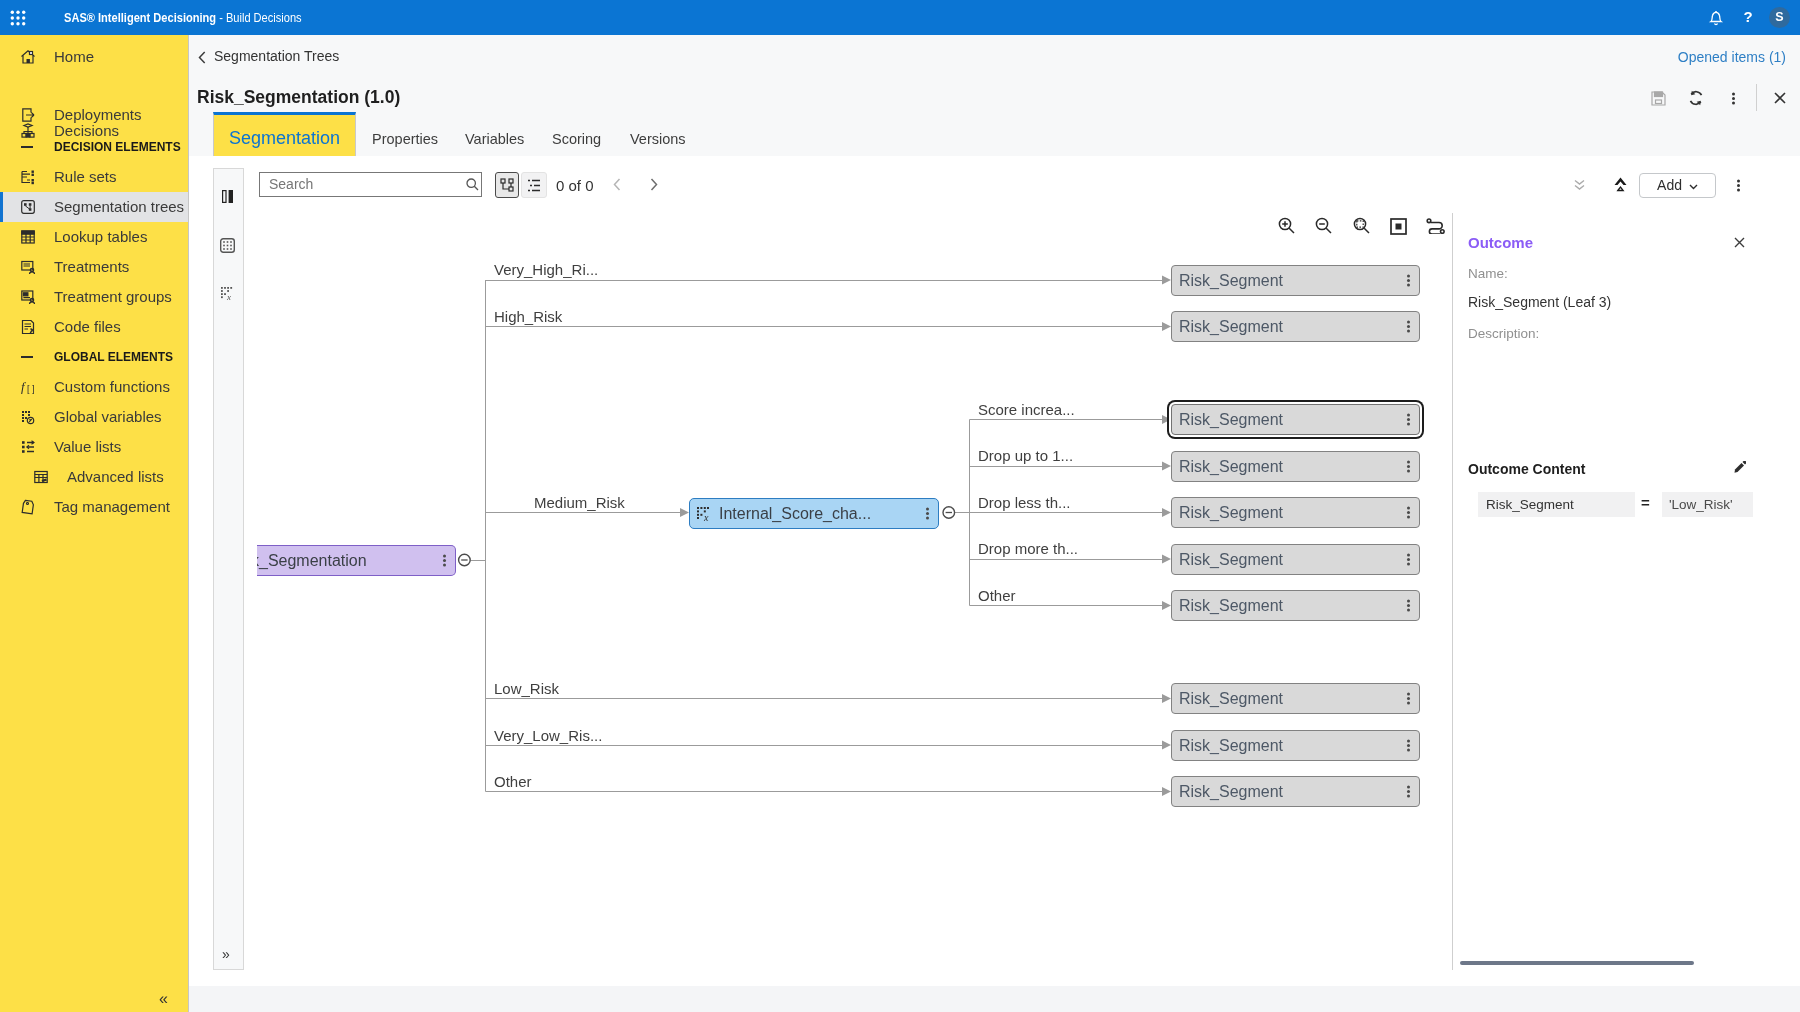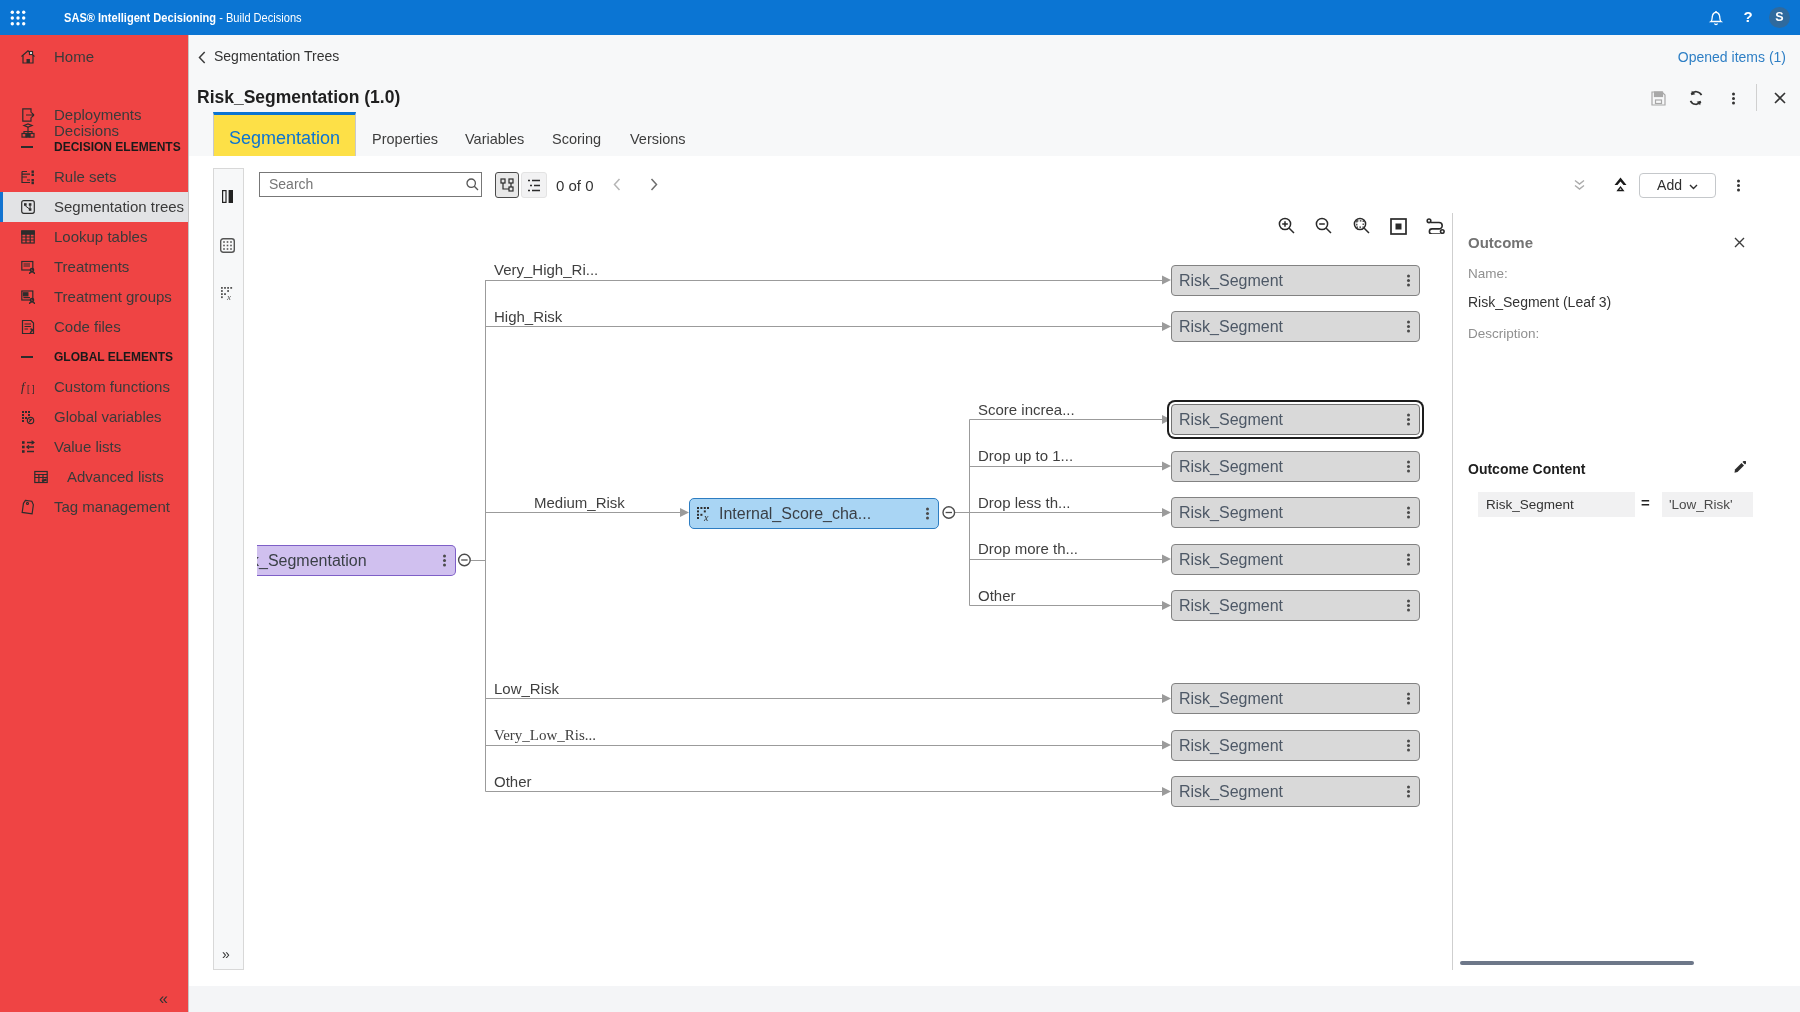--- a/index.html
+++ b/index.html
@@ -5,21 +5,21 @@
   * { margin:0; padding:0; box-sizing:border-box; }
   html,body { width:1800px; height:1012px; overflow:hidden; background:#fff;
     font-family:"Liberation Sans", sans-serif; }
   .abs { position:absolute; }
   
   #topbar { position:absolute; left:0; top:0; width:1800px; height:35px; background:#0b75d3; }
   #apptitle { position:absolute; left:64px; top:0; height:35px; line-height:35px;
     color:#fff; font-size:13.5px; transform:scaleX(0.82); transform-origin:0 50%; white-space:nowrap; }
   
   #sidebar { position:absolute; left:0; top:35px; width:189px; height:977px;
-    background:#ef4444; border-right:1px solid #c6c6c6; }
+    background:#fde047; border-right:1px solid #c6c6c6; }
   .nav { position:absolute; left:0; width:188px; height:30px; }
   .nav .ic { position:absolute; left:20px; top:7px; width:16px; height:16px; }
   .nav .tx { position:absolute; left:54px; top:0; height:30px; line-height:30px;
     font-size:15px; color:#3a3a3a; white-space:nowrap; }
   .nav.hd .tx { font-size:12px; font-weight:bold; color:#1a1a1a; }
   .nav.sel { background:#e2e3e5; }
   .nav.sel::before { content:""; position:absolute; left:0; top:0; width:3px; height:30px; background:#1173d0; }
   
   #hdrbg { position:absolute; left:189px; top:35px; width:1611px; height:121px; background:#f7f8f9; }
   #crumb { position:absolute; left:197px; top:48px; font-size:14px; color:#333; }
@@ -288,21 +288,21 @@
   <g stroke="#4c4c4c" stroke-width="1.3">
     <path d="M461.2 560 H467.6"></path>
     <path d="M945.6 512.5 H952"></path>
   </g>
 </svg>
 
 <div class="lbl" style="left:494px; top:261px;">Very_High_Ri...</div>
 <div class="lbl" style="left:494px; top:307.5px;text-align:right;">High_Risk</div>
 <div class="lbl" style="left:494px; top:494px;margin-left:40px;">Medium_Risk</div>
 <div class="lbl" style="left:494px; top:680px;">Low_Risk</div>
-<div class="lbl" style="left:494px; top:726.5px;font-family:Liberation Serif, serif;">Very_Low_Ris...</div>
+<div class="lbl" style="left:494px; top:726.5px;">Very_Low_Ris...</div>
 <div class="lbl" style="left:494px; top:773px;">Other</div>
 <div class="lbl" style="left:978px; top:400.5px;">Score increa...</div>
 <div class="lbl" style="left:978px; top:447px;">Drop up to 1...</div>
 <div class="lbl" style="left:978px; top:493.5px;">Drop less th...</div>
 <div class="lbl" style="left:978px; top:540px;">Drop more th...</div>
 <div class="lbl" style="left:978px; top:586.5px;">Other</div>
 
 <div class="node" style="left:257px; top:544.5px; width:199px; background:#d0c0ef; border:1.5px solid #7e5fc7; border-left:none; border-radius:0 5px 5px 0; color:#3a3f46; padding-left:0;"><span style="margin-left:-6px;">k_Segmentation</span><span class="kebab"></span></div>
 <div class="node" style="left:689px; top:497.5px; width:250px; background:#a9d5f4; border:1.5px solid #2d7dc2; border-radius:5px; color:#3a3f46; padding-left:29px;">Internal_Score_cha...<span class="kebab"></span>
   <svg style="position:absolute; left:6px; top:7px;" width="17" height="17" viewBox="0 0 17 17">
@@ -490,21 +490,21 @@
   <rect x="5.5" y="5.5" width="6" height="6" fill="#2a2a2a"></rect>
 </svg>
 <svg class="abs" style="left:1426px; top:218px;" width="19" height="16" viewBox="0 0 19 16">
   <g fill="none" stroke="#2a2a2a" stroke-width="1.6">
       <path d="M4.5 4.5 H13 a3.2 3.2 0 0 1 0 6.4 H6 a2.6 2.6 0 0 0 0 5.2 H14.5"></path>
       <circle cx="3" cy="2.8" r="1.8"></circle>
       <circle cx="16.3" cy="13.5" r="1.8"></circle>
     </g>
 </svg>
 
-<div class="abs" style="left:1468px; top:234px; font-size:15px; font-weight:bold; color:#737373;">Outcome</div>
+<div class="abs" style="left:1468px; top:234px; font-size:15px; font-weight:bold; color:#8b5cf6;">Outcome</div>
 <svg class="abs" style="left:1734px; top:237px;" width="11" height="11" viewBox="0 0 11 11">
   <g stroke="#3c3c3c" stroke-width="1.4">
       <path d="M1 1 L10 10 M10 1 L1 10"></path>
     </g>
 </svg>
 <div class="abs" style="left:1468px; top:266px; font-size:13.5px; color:#909090;">Name:</div>
 <div class="abs" style="left:1468px; top:294px; font-size:14px; color:#333;">Risk_Segment (Leaf 3)</div>
 <div class="abs" style="left:1468px; top:326px; font-size:13.5px; color:#909090;">Description:</div>
 <div class="abs" style="left:1468px; top:461px; font-size:14px; font-weight:bold; color:#1e1e1e;">Outcome Content</div>
 <svg class="abs" style="left:1732px; top:461px;" width="14" height="14" viewBox="0 0 14 14">

